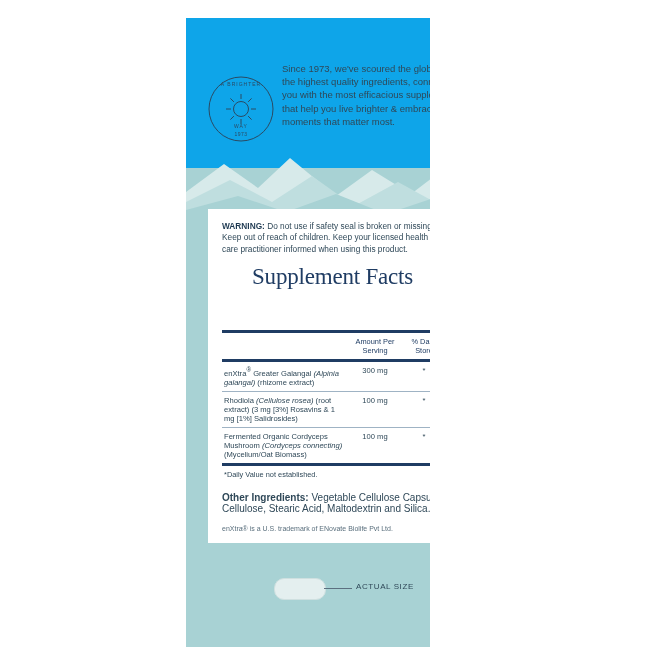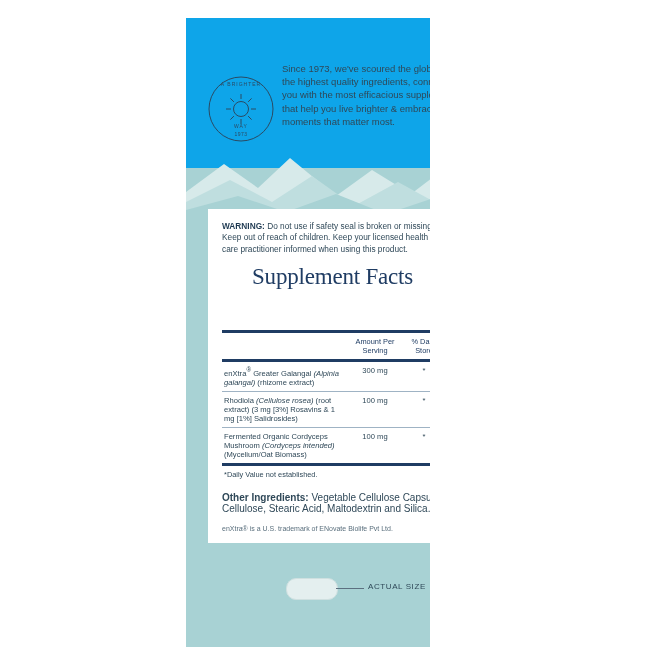--- a/index.html
+++ b/index.html
@@ -154,21 +154,21 @@
   }
   .tm {
     font-size: 7px;
     color: #5a6f7d;
     margin-top: 9px;
   }
 
   
   .capsule-wrap {
     position: absolute;
-    left: 38px;
+    left: 26px;
     top: 548px;
     width: 249px;
     height: 46px;
   }
   .capsule {
     position: absolute;
     left: 62px;
     top: 12px;
     width: 50px;
     height: 20px;
@@ -272,21 +272,21 @@
             <td class="rule-thick dv">*</td>
           </tr>
 
           <tr>
             <td class="rule-thin ing">Rhodiola <i>(Cellulose rosea)</i> (root extract) (3 mg [3%] Rosavins &amp; 1 mg [1%] Salidrosides)</td>
             <td class="rule-thin amt">100 mg</td>
             <td class="rule-thin dv">*</td>
           </tr>
 
           <tr>
-            <td class="rule-thin ing">Fermented Organic Cordyceps Mushroom <i>(Cordyceps intended)</i> (Mycelium/Oat Biomass)</td>
+            <td class="rule-thin ing">Fermented Organic Cordyceps Mushroom <i>(Cordyceps connecting)</i> (Mycelium/Oat Biomass)</td>
             <td class="rule-thin amt">100 mg</td>
             <td class="rule-thin dv">*</td>
           </tr>
 
           <tr>
             <td class="rule-thick footnote" colspan="3">*Daily Value not established.</td>
           </tr>
         </tbody>
       </table>
 

